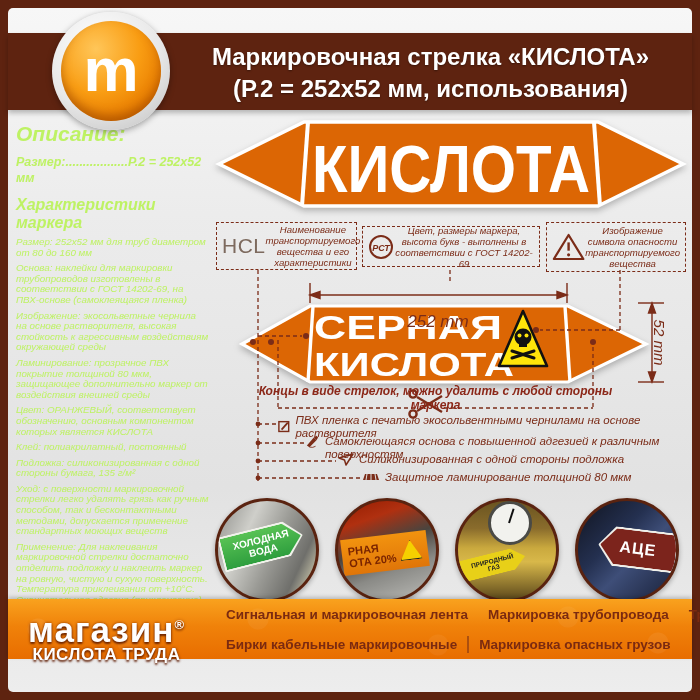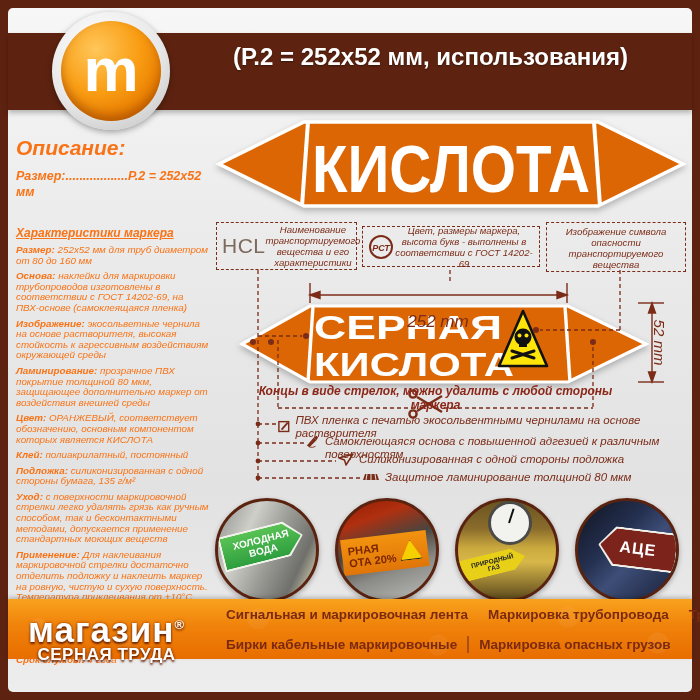--- a/index.html
+++ b/index.html
@@ -14,26 +14,26 @@
               background:radial-gradient(circle at 40% 30%,#ffffff 0%,#e8e8e8 55%,#bdbdbd 100%);
               box-shadow:0 2px 6px rgba(0,0,0,.35);z-index:4;}
   .logo-ball{position:absolute;left:9px;top:9px;width:100px;height:100px;border-radius:50%;
              background:radial-gradient(circle at 35% 28%,#ffc659 0%,#f99d13 45%,#e87c00 75%,#cf6a00 100%);
              box-shadow:inset 0 -6px 10px rgba(140,60,0,.5);}
   .logo-m{position:absolute;left:0;top:-2px;width:100px;height:100px;display:flex;align-items:center;justify-content:center;
           color:#fff;font-size:62px;font-weight:bold;}
   .title{position:absolute;left:178px;top:41px;width:505px;text-align:center;color:#fff;
          font-weight:bold;font-size:24px;line-height:32px;z-index:5;text-shadow:0 1px 2px rgba(0,0,0,.4);}
   
-  .sidebar{position:absolute;left:16px;top:136px;width:193px;color:#f97316;font-style:italic;z-index:3;}
+  .sidebar{position:absolute;left:16px;top:122px;width:193px;color:#bef264;font-style:italic;z-index:3;}
   .sb-heading{font-size:21px;font-weight:bold;margin:0 0 8px 0;}
   .sb-line{font-size:12.5px;line-height:16px;font-weight:bold;}
-  .sb-sub{font-size:12px;font-weight:bold;margin-top:26px;text-decoration:underline;}
+  .sb-sub{font-size:16px;font-weight:bold;margin-top:10px;}
   .spec{font-size:9.8px;line-height:10.6px;margin:5px 0 0 0;}
-  .spec b{font-weight:bold;}
+  .spec b{font-weight:normal;}
   
   .arrow-svg{position:absolute;z-index:2;filter:drop-shadow(0 3px 3px rgba(0,0,0,.25));}
   
   .callout{position:absolute;border:1.5px dashed #7B2C18;color:#7B2C18;font-style:italic;
            display:flex;align-items:center;box-sizing:border-box;padding:3px 5px;z-index:3;background:transparent;}
   .callout .sym{font-style:normal;}
   .callout .ctext{font-size:9.6px;line-height:11px;text-align:center;flex:1;}
   .hcl{font-size:21px;color:#7d6a5e;letter-spacing:.5px;}
   
   .overlay{position:absolute;left:0;top:0;z-index:5;pointer-events:none;}
@@ -84,20 +84,21 @@
 <div class="page">
   <div class="inner"></div>
 
   <div class="header-band"></div>
   <div class="logo-badge">
     <div class="logo-ball">
       <div class="logo-m">m</div>
     </div>
   </div>
   <div class="title">
+    <div>Маркировочная стрелка «КИСЛОТА»</div>
     <div>(Р.2 = 252х52 мм, использования)</div>
   </div>
 
   <div class="sidebar">
     <div class="sb-heading">Описание:</div>
     <div class="sb-line">Размер:..................Р.2 = 252х52 мм</div>
     <div class="sb-sub">Характеристики маркера</div>
     <p class="spec"><b>Размер:</b> <span>252х52 мм для труб диаметром от 80 до 160 мм</span></p>
     <p class="spec"><b>Основа:</b> <span>наклейки для маркировки трубопроводов изготовлены в соответствии с ГОСТ 14202-69, на ПВХ-основе (самоклеящаяся пленка)</span></p>
     <p class="spec"><b>Изображение:</b> <span>экосольветные чернила на основе растворителя, высокая стойкость к агрессивным воздействиям окружающей среды</span></p>
@@ -122,21 +123,21 @@
     <div class="sym hcl">HCL</div>
     <div class="ctext">Наименование транспортируемого вещества и его характеристики</div>
   </div>
   <div class="callout" style="left:362px;top:226px;width:178px;height:41px;">
     <svg width="26" height="26" viewBox="0 0 26 26">
       <circle cx="13" cy="13" r="11" fill="none" stroke="#7B2C18" stroke-width="2"></circle>
       <text x="13" y="17" text-anchor="middle" font-family="Liberation Sans, sans-serif" font-weight="bold" font-size="9" fill="#7B2C18">РСТ</text>
     </svg>
     <div class="ctext">Цвет, размеры маркера, высота букв - выполнены в соответствии с ГОСТ 14202-69</div>
   </div>
-  <div class="callout" style="left:546px;top:222px;width:140px;height:50px;flex-direction:column;">
+  <div class="callout" style="left:546px;top:222px;width:140px;height:50px;">
     <svg width="36" height="32" viewBox="0 0 36 32">
       <polygon points="18,3 34,29 2,29" fill="none" stroke="#7B2C18" stroke-width="2.4" stroke-linejoin="round"></polygon>
       <line x1="18" y1="11" x2="18" y2="20" stroke="#7B2C18" stroke-width="2.6"></line>
       <circle cx="18" cy="24.5" r="1.7" fill="#7B2C18"></circle>
     </svg>
     <div class="ctext">Изображение символа опасности транспортируемого вещества</div>
   </div>
 
   <svg class="arrow-svg" style="left:238px;top:300px;" width="412" height="88" viewBox="0 0 412 88">
     <polygon points="4,44 72,6 330,6 408,44 330,82 72,82" fill="#DC6604" stroke="#ffffff" stroke-width="3.2"></polygon>
@@ -273,21 +274,21 @@
     <div class="plabel arrow-clip-l" style="left:20px;top:28px;width:80px;height:40px;background:#f0f0ea;transform:rotate(7deg);">
       <div class="plabel arrow-clip-l" style="left:2px;top:2px;width:76px;height:36px;background:#7c241c;color:#fff;font-size:16px;letter-spacing:1px;">
         <span>АЦЕ</span>
       </div>
     </div>
   </div>
 
   <div class="footer">
     <div class="f-logo">
       <div class="f-logo-1"><span>магазин</span><sup>®</sup></div>
-      <div class="f-logo-2">СЕРНАЯ ТРУДА</div>
+      <div class="f-logo-2">КИСЛОТА ТРУДА</div>
     </div>
     <div class="f-menu">
       <div class="f-row">
         <span class="f-item">Сигнальная и маркировочная лента</span>
         <span class="f-sep"></span>
         <span class="f-item">Маркировка трубопровода</span>
         <span class="f-sep"></span>
         <span class="f-item">Трафареты</span>
       </div>
       <div class="f-row">

